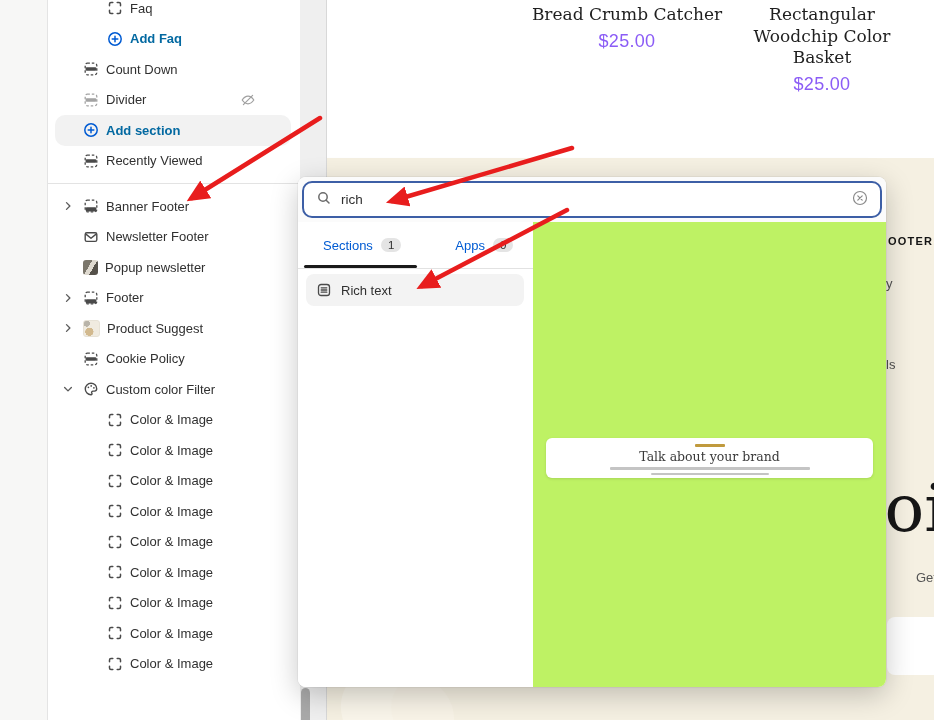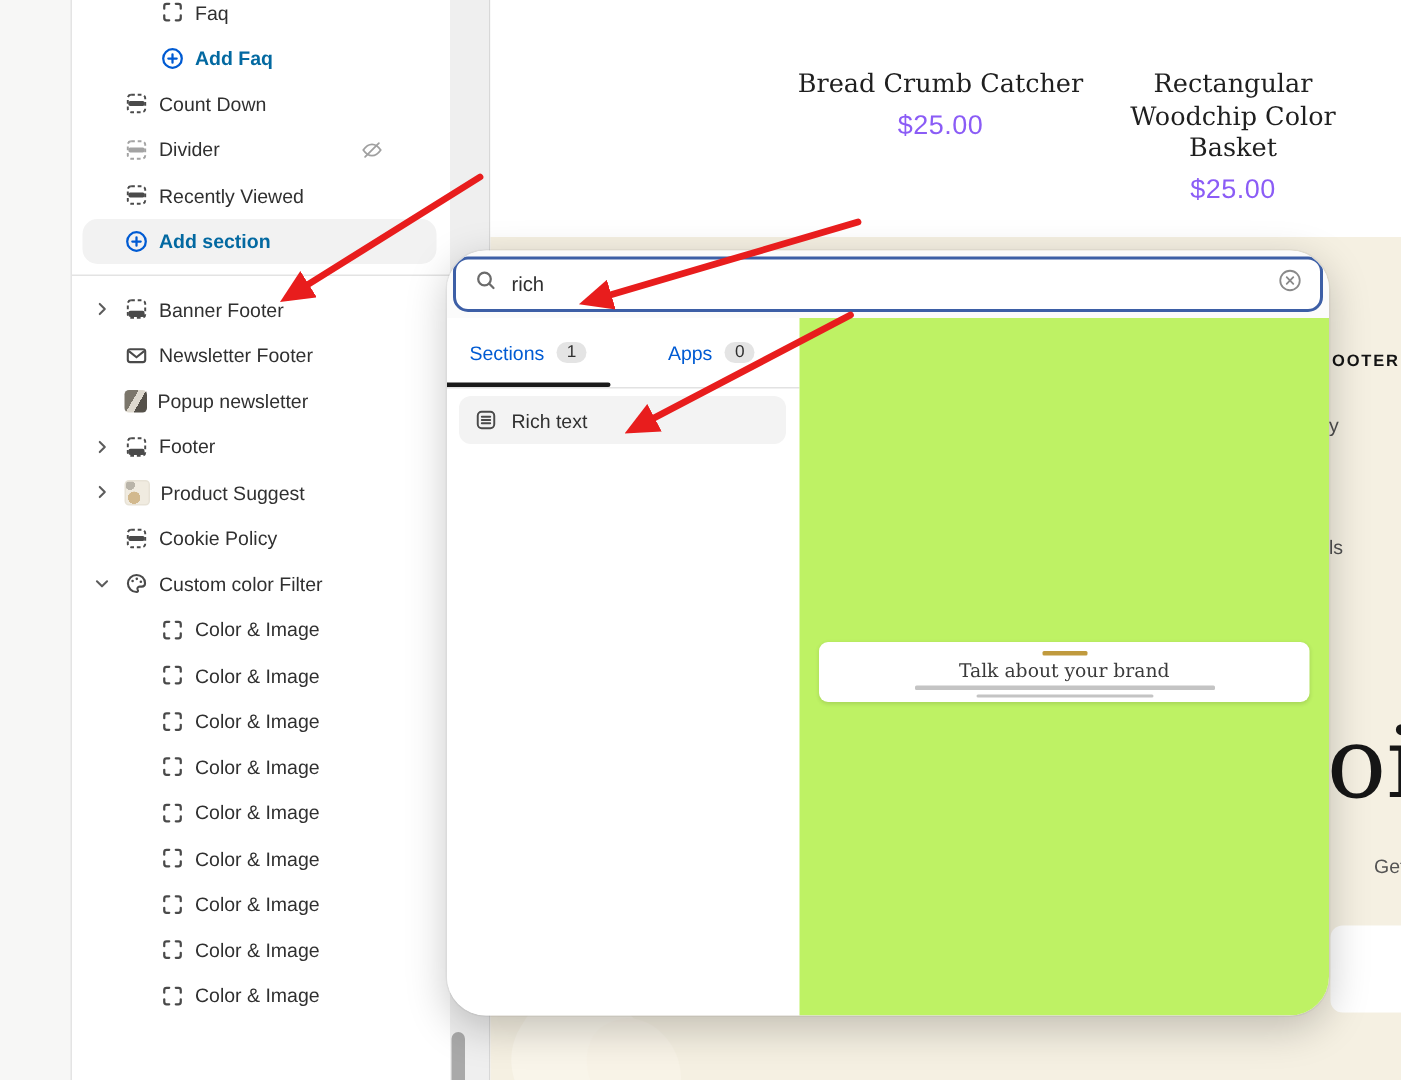--- a/index.html
+++ b/index.html
@@ -31,48 +31,48 @@
       radial-gradient(circle at 18% 16%,#b9b4a9 0 18%,rgba(0,0,0,0) 19%),#f0ebe0;border:1px solid #e7e2d6;}
 
   
   .gap-col{position:absolute;left:300px;top:0;width:26px;height:720px;background:#efefef;border-right:1px solid #d8d8d8;}
   .scroll-thumb{position:absolute;left:1px;top:688px;width:9px;height:40px;background:#a9a9a9;border-radius:5px;}
 
   
   .canvas{position:absolute;left:327px;top:0;width:607px;height:720px;background:#fff;}
   .products{position:absolute;left:0;top:0;width:607px;height:158px;background:#fff;}
   .prod{position:absolute;top:4px;text-align:center;}
-  .prod .ptitle{font-family:"DejaVu Serif","Liberation Serif",serif;font-size:17px;line-height:1.27;color:#1f1f1f;margin-top:42px;}
+  .prod .ptitle{font-family:"DejaVu Serif","Liberation Serif",serif;font-size:17px;line-height:1.27;color:#1f1f1f;}
   .prod .pprice{margin-top:5px;font-size:18px;color:#8b5cf6;letter-spacing:.3px;}
   .prod.p0{left:200px;width:200px;}
   .prod.p1{left:420px;width:150px;}
   .beige{position:absolute;left:0;top:158px;width:607px;height:562px;background:#f5f0e2;overflow:hidden;}
   .frag{position:absolute;color:#4f4f4f;font-size:13px;}
   .frag-footer{left:561px;top:77px;font-size:11px;font-weight:bold;letter-spacing:1.2px;color:#141414;}
   .frag-y{left:559px;top:118px;}
   .frag-ls{left:559px;top:199px;text-align:right;}
   .frag-join{position:absolute;left:531px;top:318px;font-family:"DejaVu Serif","Liberation Serif",serif;font-size:66px;line-height:1;color:#161616;white-space:nowrap;}
   .frag-get{left:589px;top:412px;color:#545454;}
   .newsletter-box{position:absolute;left:560px;top:459px;width:80px;height:58px;background:#fff;border-radius:8px;}
   .leaf{position:absolute;background:#f9f5ea;border-radius:45% 55% 50% 50%;}
   .leaf.l1{left:14px;top:505px;width:95px;height:90px;transform:rotate(32deg);}
   .leaf.l2{left:66px;top:520px;width:60px;height:72px;transform:rotate(-18deg);background:#f8f3e7;}
 
   
-  .popup{position:absolute;left:298px;top:167px;width:588px;height:510px;background:#fff;border-radius:26px;
+  .popup{position:absolute;left:298px;top:177px;width:588px;height:510px;background:#fff;border-radius:8px;
          box-shadow:0 8px 28px rgba(0,0,0,.22),0 0 0 1px rgba(0,0,0,.04);overflow:hidden;z-index:6;}
   .search-area{height:45px;background:#fbfbfb;position:relative;}
   .search-box{position:absolute;inset:4px;background:#fff;border:2px solid #3d5fa6;border-radius:10px;
               display:flex;align-items:center;padding:0 12px;gap:9px;}
   .search-box .query{font-size:13.5px;color:#303030;}
   .search-box .clear{margin-left:auto;color:#8a8a8a;}
   .search-box .mag{color:#6b6b6b;}
   .popup-body{display:flex;height:465px;}
   .results-panel{width:235px;background:#fff;flex:0 0 235px;}
-  .tabs{height:46px;display:flex;align-items:center;padding-left:15px;border-bottom:1px solid #e2e2e2;}
+  .tabs{height:46px;display:flex;align-items:center;padding-left:25px;border-bottom:1px solid #e2e2e2;}
   .tab{position:relative;height:100%;display:flex;align-items:center;gap:8px;font-size:13px;font-weight:500;color:#005bd3;cursor:pointer;}
   .tab + .tab{margin-left:54px;text-align:center;}
   .tab .badge{background:#e4e4e4;color:#303030;font-size:11.5px;font-weight:400;border-radius:9px;padding:1px 7px;}
   .tab.active::after{content:"";position:absolute;left:-19px;right:-16px;bottom:0;height:3.5px;background:#1a1a1a;border-radius:2px;}
   .result-row{margin:5px 9px 0 8px;height:32px;background:#f3f3f3;border-radius:8px;display:flex;align-items:center;
               padding:0 10px;gap:9px;font-size:13px;color:#303030;cursor:pointer;}
   .result-row .ric{width:16px;height:16px;color:#4a4a4a;display:flex;align-items:center;}
   .preview-pane{flex:1;background:#bef264;position:relative;}
   .pcard{position:absolute;left:13px;top:216px;width:327px;height:40px;background:#fff;border-radius:6px;
          box-shadow:0 1px 3px rgba(0,0,0,.12);text-align:center;padding-top:6px;box-sizing:border-box;}
@@ -134,39 +134,39 @@
             </svg>
           </span>
           <span class="lbl">Divider</span>
           <span class="eye">
             <svg width="16" height="16" viewBox="0 0 16 16" fill="none" stroke="currentColor" stroke-width="1.2" stroke-linecap="round">
               <path d="M2.2 8c1.7-2.5 3.8-3.8 5.8-3.8S12.1 5.5 13.8 8c-1.7 2.5-3.8 3.8-5.8 3.8S3.9 10.5 2.2 8z"></path>
               <path d="M3.4 12.6 12.6 3.4"></path>
             </svg>
           </span>
         </div>
-        <div class="srow">
-          <span class="chev"></span>
-          <span class="ic">
-            <svg width="16" height="16" viewBox="0 0 16 16" fill="none" stroke="currentColor" stroke-width="1.3">
-              <rect x="2.2" y="2.2" width="11.6" height="11.6" rx="2.2" stroke-dasharray="2.5 1.9"></rect>
-              <rect x="2.6" y="6.3" width="10.8" height="3.4" rx="1.2" fill="currentColor" stroke="none"></rect>
-            </svg>
-          </span>
-          <span class="lbl">Recently Viewed</span>
-        </div>
         <div class="srow accent hl">
           <span class="chev"></span>
           <span class="ic">
             <svg width="16" height="16" viewBox="0 0 16 16" fill="none" stroke="currentColor" stroke-width="1.5" stroke-linecap="round">
               <circle cx="8" cy="8" r="6.2"></circle>
               <path d="M8 5.2v5.6M5.2 8h5.6"></path>
             </svg>
           </span>
           <span class="lbl">Add section</span>
+        </div>
+        <div class="srow">
+          <span class="chev"></span>
+          <span class="ic">
+            <svg width="16" height="16" viewBox="0 0 16 16" fill="none" stroke="currentColor" stroke-width="1.3">
+              <rect x="2.2" y="2.2" width="11.6" height="11.6" rx="2.2" stroke-dasharray="2.5 1.9"></rect>
+              <rect x="2.6" y="6.3" width="10.8" height="3.4" rx="1.2" fill="currentColor" stroke="none"></rect>
+            </svg>
+          </span>
+          <span class="lbl">Recently Viewed</span>
         </div>
         <div class="sdivider">
           <i></i>
         </div>
         <div class="srow">
           <span class="chev">
             <svg width="12" height="12" viewBox="0 0 16 16" fill="none" stroke="currentColor" stroke-width="1.8" stroke-linecap="round" stroke-linejoin="round">
               <path d="M6 3.5 10.5 8 6 12.5"></path>
             </svg>
           </span>

